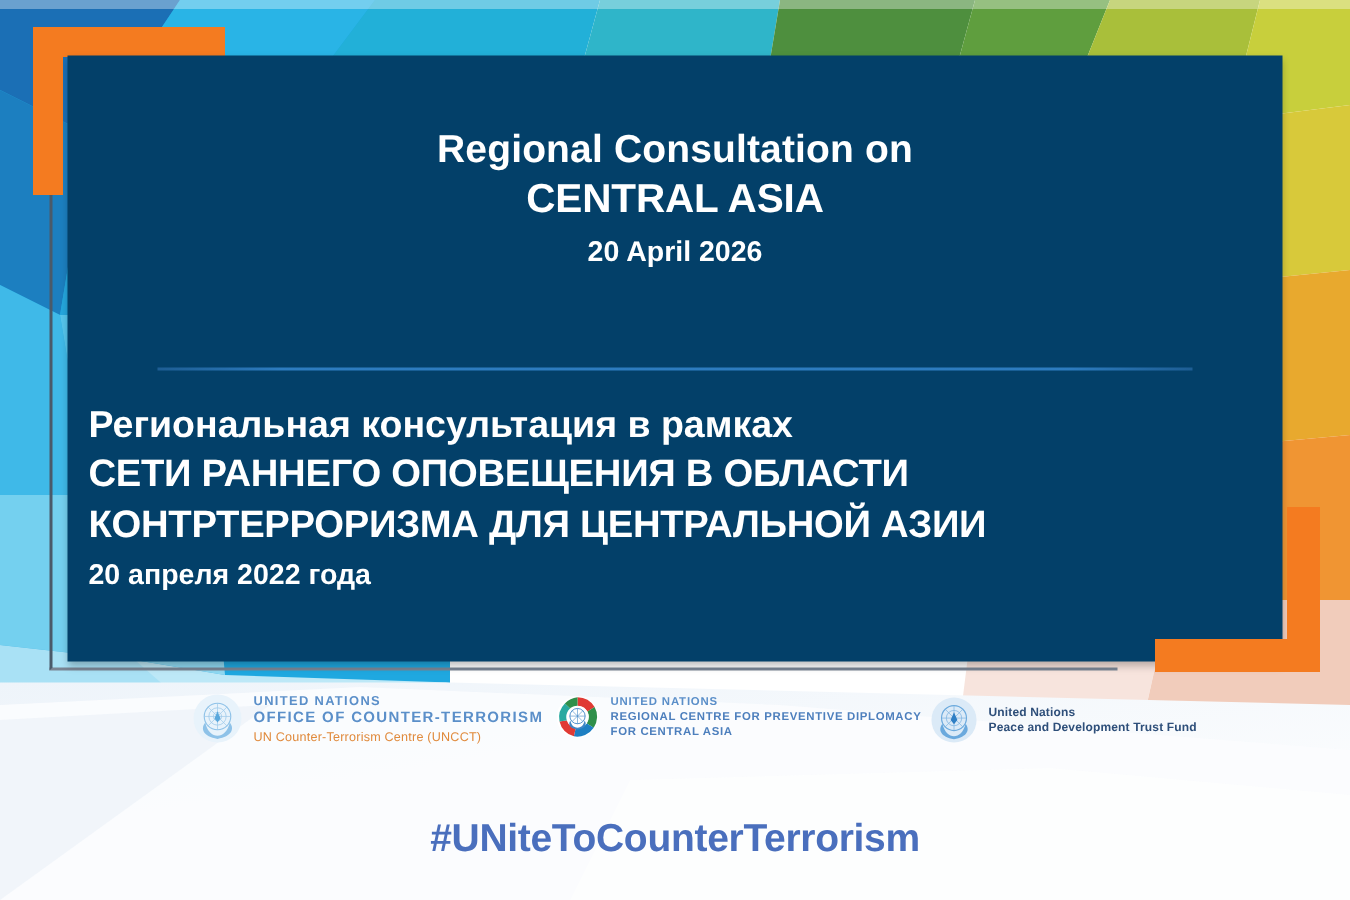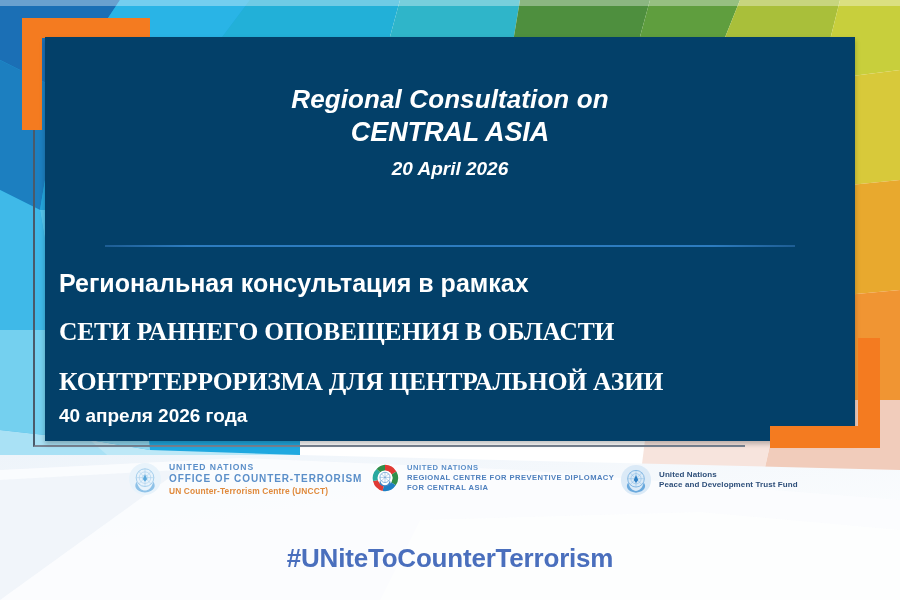--- a/index.html
+++ b/index.html
@@ -70,21 +70,20 @@
 
   .title-block {
     position: absolute;
     left: 0;
     right: 0;
     top: 48px;
     text-align: center;
     color: #ffffff;
     padding: 0 15px;
     box-sizing: border-box;
-    font-style: italic;
   }
   .t-line1 {
     font-size: 26px;
     font-weight: bold;
     line-height: 1.15;
     letter-spacing: .1px;
   }
   .t-line2 {
     font-size: 27px;
     font-weight: bold;
@@ -121,22 +120,21 @@
   .r-line1 {
     font-size: 25px;
     font-weight: bold;
     line-height: 1.16;
   }
   .r-line2 {
     font-size: 25.5px;
     font-weight: bold;
     line-height: 1.2;
     letter-spacing: -.2px;
-    margin-top: 19px;
-    font-family: Liberation Serif, serif;
+    margin-top: 3px;
   }
   .r-date {
     font-size: 19px;
     font-weight: bold;
     margin-top: 8px;
   }
 
   
   .logo-strip {
     position: absolute;
@@ -150,21 +148,21 @@
     display: flex;
     align-items: center;
     gap: 7px;
   }
   .logo-txt { line-height: 1.28; }
   .logo-txt div { white-space: nowrap; }
 
   .logo-1 { left: 128px; top: 4px; }
   .logo-1 .l1 { font-size: 8.6px; color: #5b8fc9; letter-spacing: .9px; font-weight: 600;}
   .logo-1 .l2 { font-size: 10px; color: #5b8fc9; letter-spacing: .9px; font-weight: 600;}
-  .logo-1 .l3 { font-size: 8.4px; color: #e08a3c; letter-spacing: .15px; font-weight: bold;}
+  .logo-1 .l3 { font-size: 8.4px; color: #e08a3c; letter-spacing: .15px; font-weight: normal;}
 
   .logo-2 { left: 370px; top: 5px; }
   .logo-2 .l1 { font-size: 7.6px; color: #5b8fc9; letter-spacing: .55px; font-weight: bold;}
   .logo-2 .l2 { font-size: 7.6px; color: #4d7fbd; letter-spacing: .45px; font-weight: bold;}
   .logo-2 .l3 { font-size: 7.6px; color: #4d7fbd; letter-spacing: .45px; font-weight: bold;}
 
   .logo-3 { left: 620px; top: 6px; }
   .logo-3 .l1 { font-size: 8px; color: #2e4f7a; letter-spacing: .1px; font-weight: bold;}
   .logo-3 .l2 { font-size: 8px; color: #2e4f7a; letter-spacing: .1px; font-weight: bold;}
 
@@ -251,21 +249,21 @@
       <div class="t-line2">CENTRAL ASIA</div>
       <div class="t-date">20 April 2026</div>
     </div>
 
     <div class="divider"></div>
 
     <div class="title-block-ru">
       <div class="r-line1">Региональная консультация в рамках</div>
       <div class="r-line2">СЕТИ РАННЕГО ОПОВЕЩЕНИЯ В ОБЛАСТИ</div>
       <div class="r-line2">КОНТРТЕРРОРИЗМА ДЛЯ ЦЕНТРАЛЬНОЙ АЗИИ</div>
-      <div class="r-date">40 апреля 2026 года</div>
+      <div class="r-date">20 апреля 2022 года</div>
     </div>
   </div>
 
   <div class="bracket bracket-br">
     <span class="arm-v"></span>
     <span class="arm-h"></span>
   </div>
 
   <div class="logo-strip">
 

